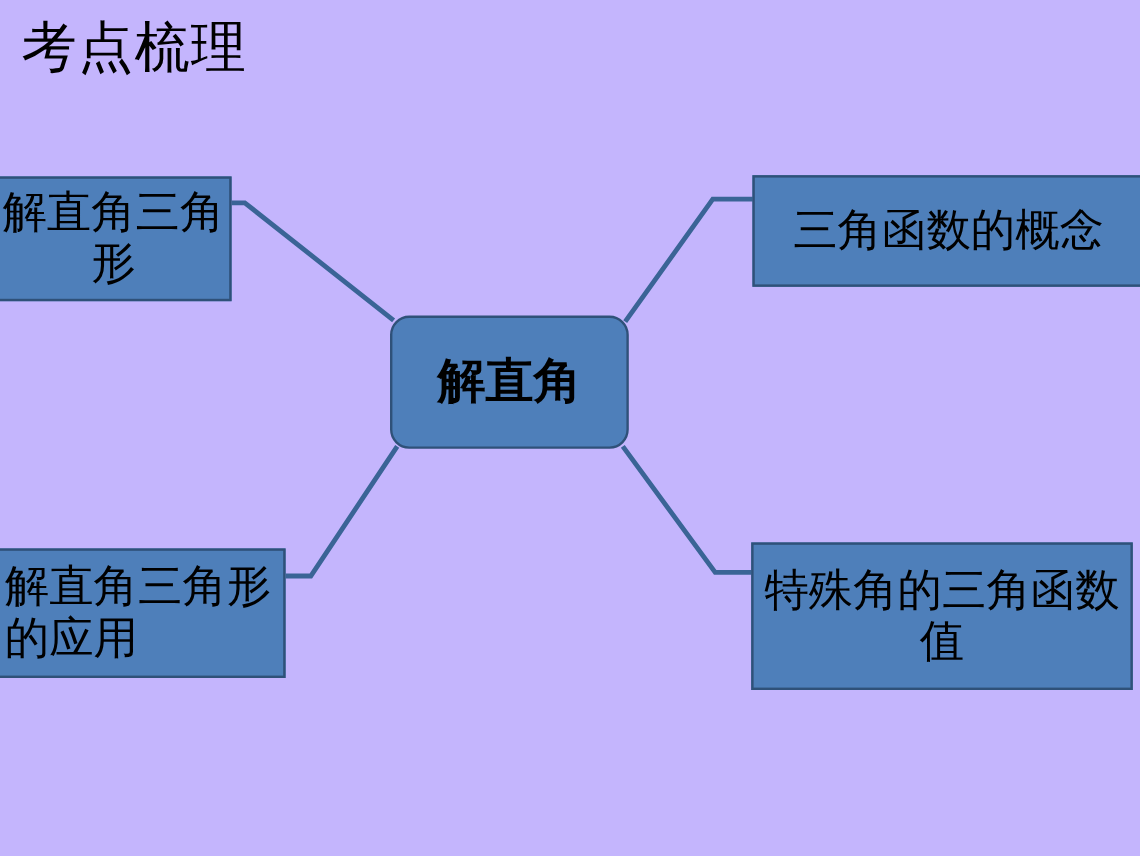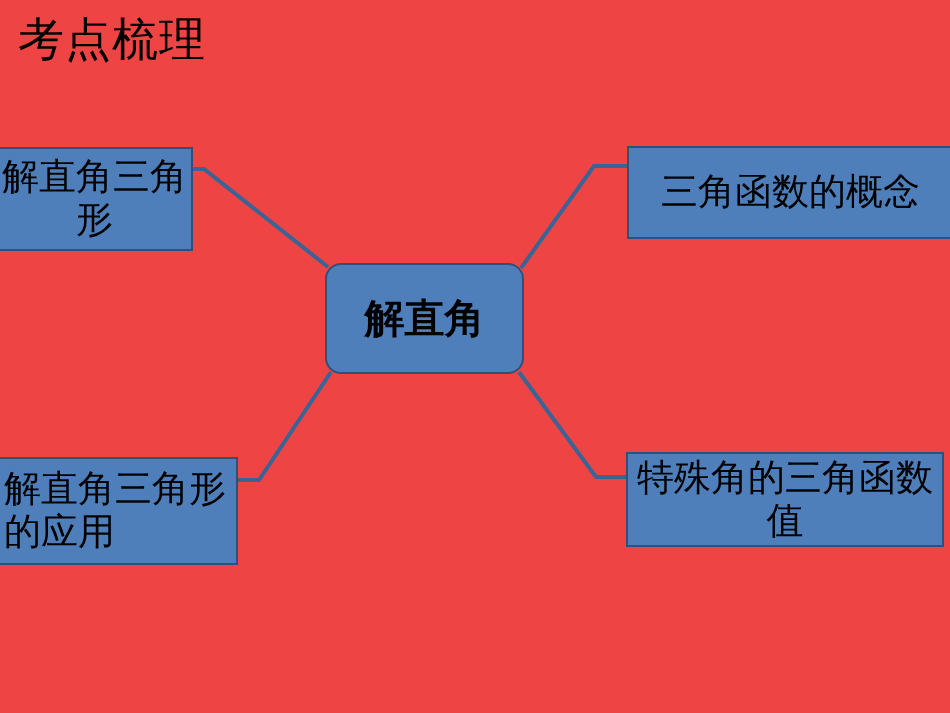--- a/index.html
+++ b/index.html
@@ -10,21 +10,21 @@
     width: 950px;
     height: 713px;
     background: #ffffff;
     font-family: "DejaVu Serif", "Liberation Serif", serif;
     overflow: hidden;
   }
   #slide {
     position: relative;
     width: 950px;
     height: 713px;
-    background: #ef4444;
+    background: #c4b5fd;
     overflow: hidden;
   }
   #title {
     position: absolute;
     left: 18px;
     top: 14px;
     font-size: 46px;
     line-height: 1.12;
     color: #000000;
     letter-spacing: 1px;
@@ -92,21 +92,21 @@
   }
   #node-bottom-left .label {
     padding-left: 6px;
   }
 
   
   #node-bottom-right {
     left: 626px;
     top: 452px;
     width: 318px;
-    height: 95px;
+    height: 123px;
     justify-content: center;
     text-align: center;
     font-size: 37px;
   }
 
   
   #node-center {
     left: 325px;
     top: 263px;
     width: 199px;

